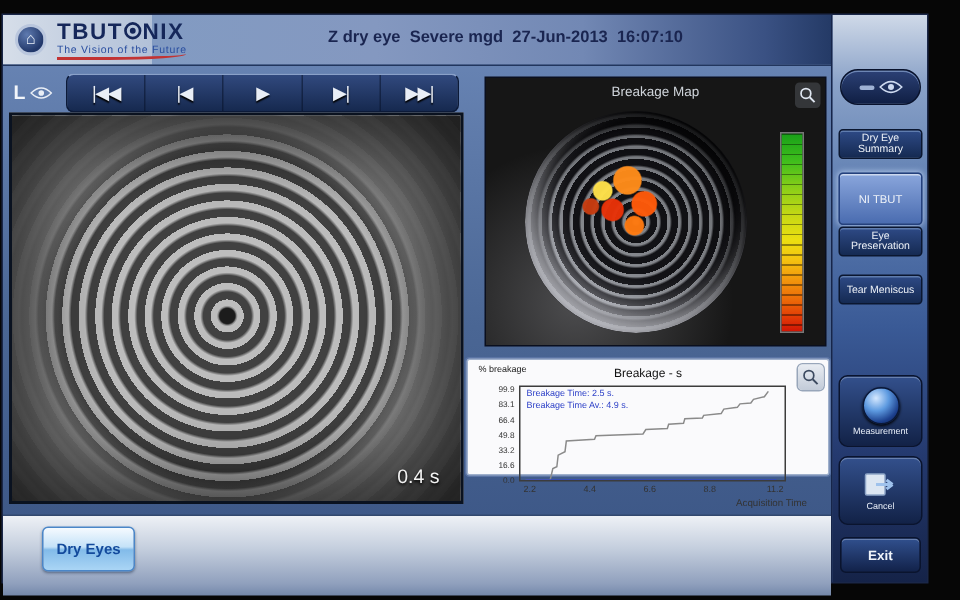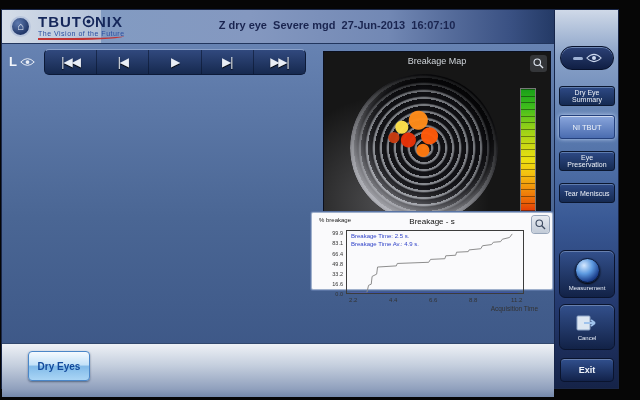--- a/index.html
+++ b/index.html
@@ -73,21 +73,21 @@
       radial-gradient(circle at 72% 55%, #ff5a0a 0 8px, rgba(0,0,0,0) 9px),
       radial-gradient(circle at 40% 62%, #e83208 0 7px, rgba(0,0,0,0) 8px),
       radial-gradient(circle at 62% 80%, #ff7a10 0 6px, rgba(0,0,0,0) 7px),
       radial-gradient(circle at 18% 58%, #c83c10 0 5px, rgba(0,0,0,0) 6px); }
   .colorbar { position:absolute; right:14px; top:36px; width:16px; height:134px; border:1px solid #777;
     background:
       repeating-linear-gradient(180deg, rgba(0,0,0,.4) 0 1px, rgba(0,0,0,0) 1px 6.7px),
       linear-gradient(180deg,#18a018,#3fbe1c 14%,#8ccf18 28%,#c8d814 42%,#ecdf10 54%,#f4c210 64%,#f2960c 74%,#ec6a08 84%,#e23a06 93%,#d01404); }
 
   
-  .chart-panel { position:absolute; left:310px; top:169px; width:240px; height:76px;
+  .chart-panel { position:absolute; left:310px; top:196px; width:240px; height:76px;
     background:#fafafc; box-shadow:0 0 0 1px #9fb0cc, 0 0 0 2px #5a74a4; border-radius:1px; }
   .chart-ylab { position:absolute; left:7px; top:4px; font-size:6px; color:#222; }
   .chart-title { position:absolute; left:0; right:0; top:4px; text-align:center; font-size:8px; color:#111; }
   .chart-panel .icon-zoom { background:linear-gradient(180deg,#e8ecf2,#c2cbd8); box-shadow:0 0 0 1px #98a6ba; }
   .plot { position:absolute; left:34px; top:17px; width:178px; height:64px; border:1px solid #3c3c3c; }
   .plot svg { position:absolute; inset:0; width:100%; height:100%; }
   .legend { position:absolute; left:4px; top:2px; font-size:6px; color:#2f42c8; line-height:1.3; white-space:nowrap; }
   .ytick { position:absolute; left:6px; width:25px; text-align:right; font-size:5.5px; color:#333; }
   .xtick { position:absolute; width:18px; text-align:center; font-size:6px; color:#333; top:84px; }
   .chart-xlab { position:absolute; right:14px; top:92px; font-size:6.5px; color:#333; }
@@ -156,20 +156,25 @@
       </div>
 
       <div class="playbar">
         <div class="pb-btn">|◀◀</div>
         <div class="pb-btn">|◀</div>
         <div class="pb-btn">▶</div>
         <div class="pb-btn">▶|</div>
         <div class="pb-btn">▶▶|</div>
       </div>
 
+      <div class="video">
+        <div class="rings"></div>
+        <div class="vignette"></div>
+        <div class="timestamp">0.4 s</div>
+      </div>
 
       <div class="map-panel">
         <div class="map-title">Breakage Map</div>
         <div class="icon-zoom">
           <svg width="13" height="13" viewBox="0 0 16 16">
               <circle cx="6.5" cy="6.5" r="4" fill="none" stroke="#dfe6f0" stroke-width="1.4"></circle>
               <line x1="9.6" y1="9.6" x2="13.6" y2="13.6" stroke="#dfe6f0" stroke-width="1.6"></line>
             </svg>
         </div>
         <div class="map-glow"></div>
@@ -222,21 +227,21 @@
 
   <div class="sidebar">
     <div class="eye-toggle">
       <span class="dash"></span>
       <svg viewBox="0 0 20 12">
           <path d="M1 6 Q10 -3 19 6 Q10 15 1 6 Z" fill="none" stroke="#cdd9ef" stroke-width="1.3"></path>
           <circle cx="10" cy="6" r="2.5" fill="#cdd9ef"></circle>
         </svg>
     </div>
     <button class="sb-btn" style="top:76px;height:20px;">Dry Eye Summary</button>
-    <button class="sb-btn active" style="top:105px;height:24px;">NI TBUT</button>
+    <button class="sb-btn active" style="top:105px;height:35px;">NI TBUT</button>
     <button class="sb-btn" style="top:141px;height:20px;">Eye Preservation</button>
     <button class="sb-btn" style="top:173px;height:20px;">Tear Meniscus</button>
 
     <button class="big-btn" style="top:240px;height:48px;">
       <div class="lens"></div>
       <div class="big-label">Measurement</div>
     </button>
     <button class="big-btn" style="top:294px;height:46px;">
       <svg width="26" height="20" viewBox="0 0 26 20">
           <rect x="3" y="3" width="13" height="14" rx="1" fill="#dce6f2" stroke="#8fa6c8"></rect>

